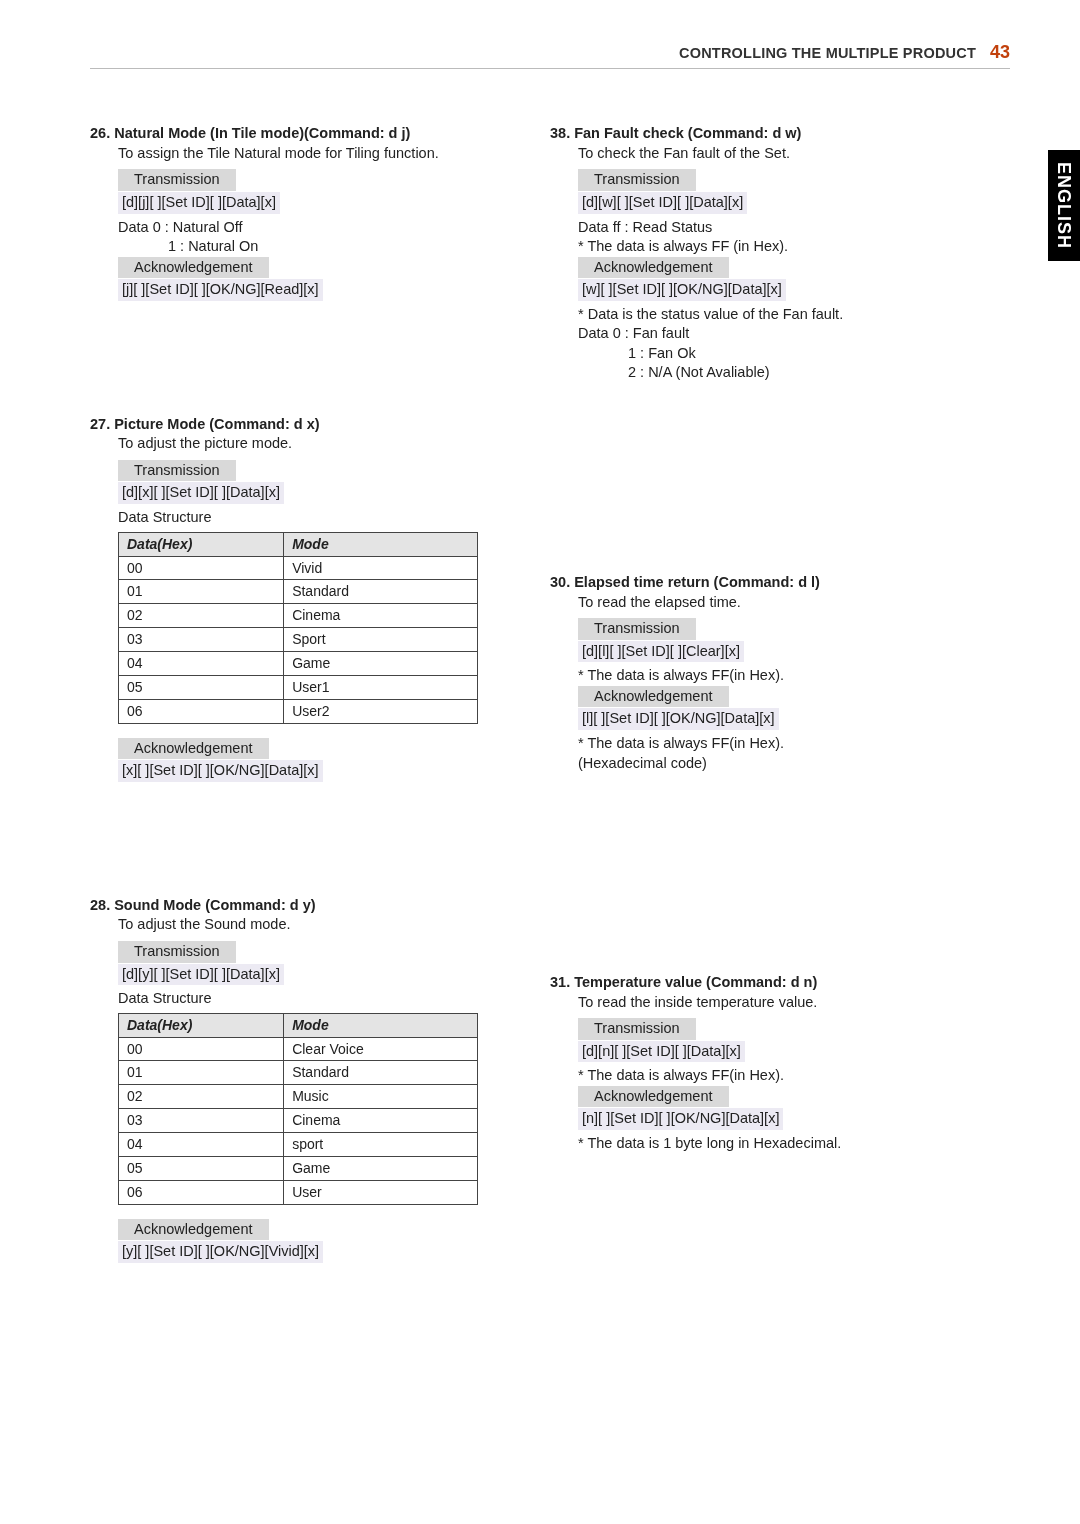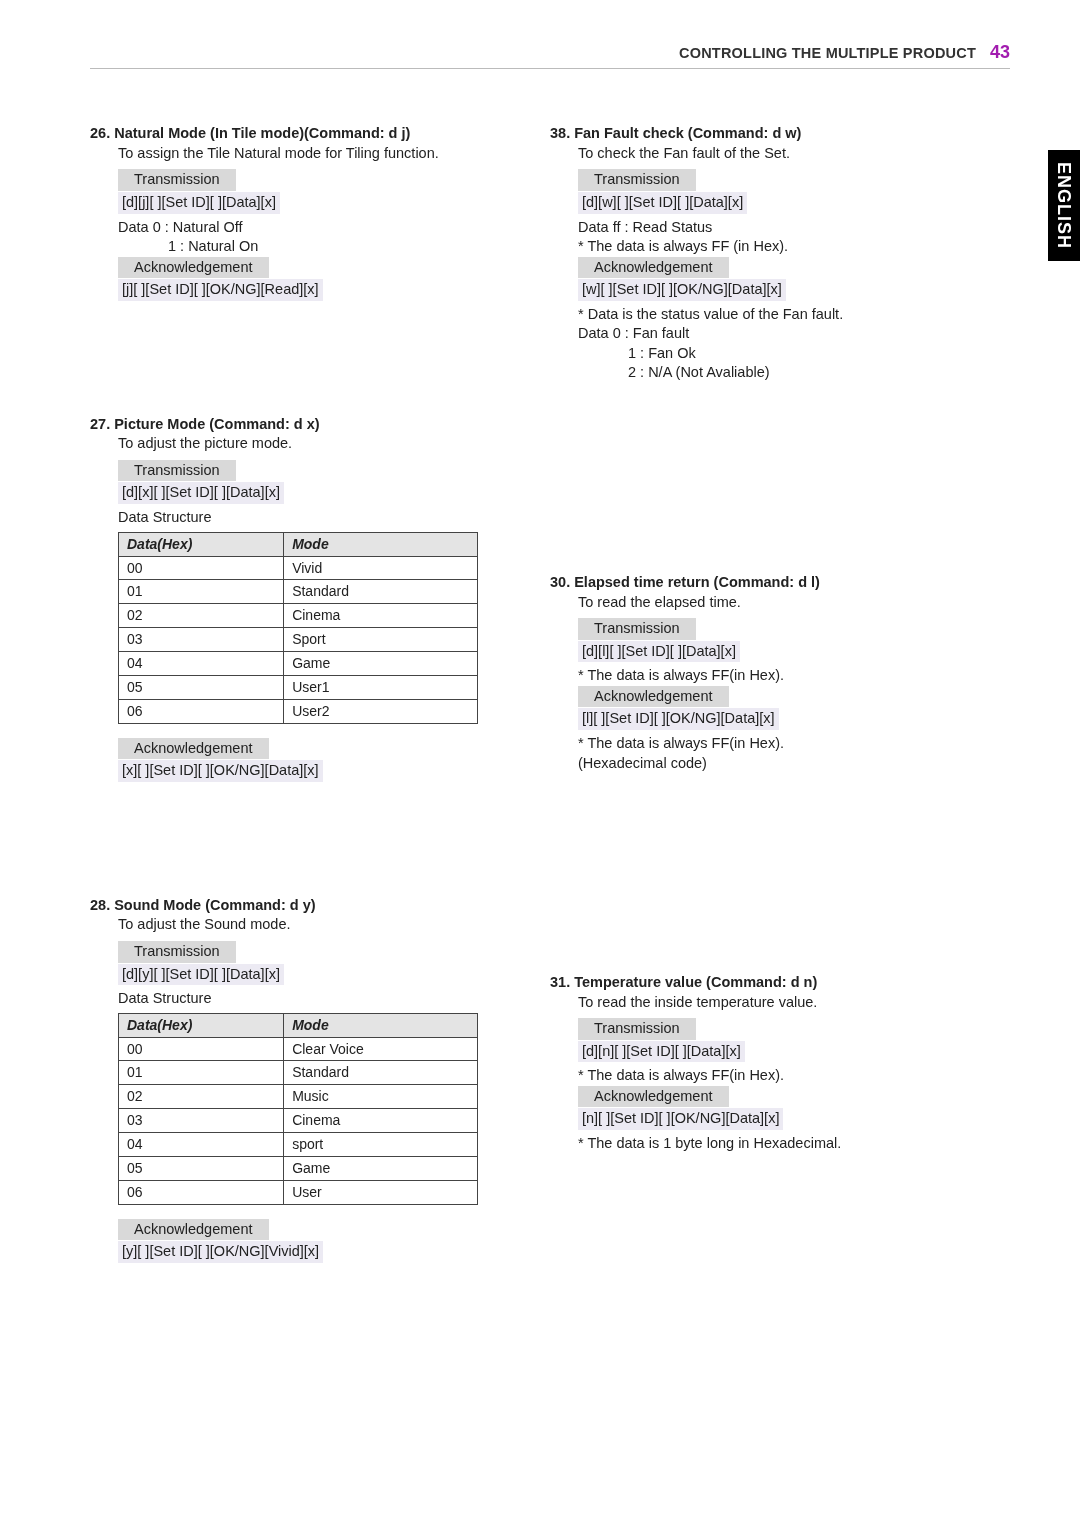--- a/index.html
+++ b/index.html
@@ -25,21 +25,21 @@
   .header-title {
     font-weight: bold;
     letter-spacing: 0.2px;
     font-size: 14.5px;
     color: #333;
   }
   .page-num {
     font-weight: bold;
     font-size: 18px;
     margin-left: 14px;
-    color: #a21caf;
+    color: #c2410c;
   }
   .lang-tab {
     position: absolute;
     right: 0;
     top: 150px;
     background: #000;
     color: #fff;
     font-weight: bold;
     font-size: 18px;
     letter-spacing: 1px;
@@ -228,21 +228,21 @@
       <div class="indent">* Data is the status value of the Fan fault.</div>
       <div class="data-line">Data  0 : Fan fault</div>
       <div class="data-sub">1 : Fan Ok</div>
       <div class="data-sub">2 : N/A (Not Avaliable)</div>
     </div>
 
     <div class="cmd-block" style="margin-bottom:200px;">
       <div class="cmd-title">30. Elapsed time return (Command: d l)</div>
       <div class="cmd-desc">To read the elapsed time.</div>
       <div class="indent"><span class="label-box">Transmission</span></div>
-      <div class="indent"><span class="syntax-box">[d][l][ ][Set ID][ ][Data][x]</span></div>
+      <div class="indent"><span class="syntax-box">[d][l][ ][Set ID][ ][Clear][x]</span></div>
       <div class="indent">* The data is always FF(in Hex).</div>
       <div class="indent"><span class="label-box">Acknowledgement</span></div>
       <div class="indent"><span class="syntax-box">[l][ ][Set ID][ ][OK/NG][Data][x]</span></div>
       <div class="indent">* The data is always FF(in Hex).</div>
       <div class="indent">(Hexadecimal code)</div>
     </div>
 
     <div class="cmd-block">
       <div class="cmd-title">31. Temperature value (Command: d n)</div>
       <div class="cmd-desc">To read the inside temperature value.</div>

